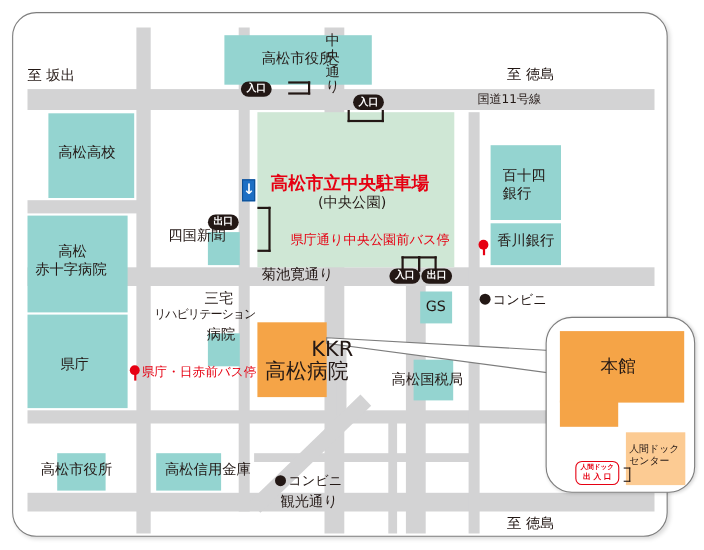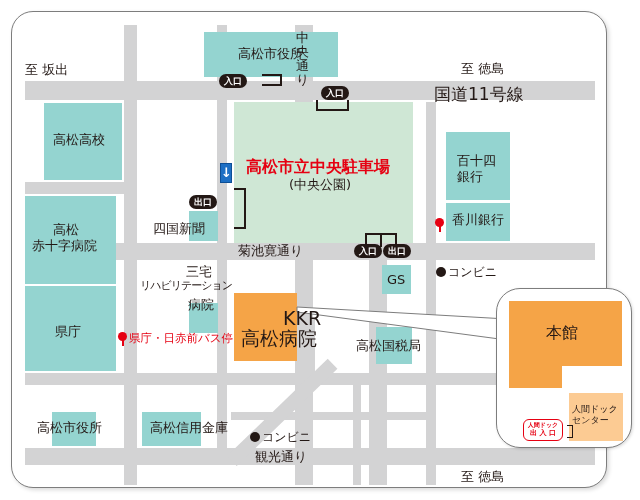--- a/index.html
+++ b/index.html
@@ -58,49 +58,50 @@
   <div class="bldg" style="left:364px;top:315px;width:36px;height:37px;"></div>
 
   <div class="hosp" style="left:222px;top:281px;width:63px;height:68px;"></div>
 
   <svg class="abs" style="left:0;top:0;" width="596" height="477">
     <polygon points="285,295 495,307 495,328 285,300" fill="#ffffff" stroke="#7d7d7d" stroke-width="1"></polygon>
   </svg>
 
   <div class="lbl" style="left:13px;top:51px;">至 坂出</div>
   <div class="lbl" style="left:449px;top:50px;">至 徳島</div>
-  <div class="lbl" style="left:422px;top:73px;font-size:17px;">国道11号線</div>
+  <div class="lbl" style="left:422px;top:73px;font-size:11px;">国道11号線</div>
   <div class="lbl" style="left:284px;top:19px;width:14px;font-size:13px;white-space:normal;word-break:break-all;line-height:14px;">中央通り</div>
 
   <div class="lbl" style="left:226px;top:35px;">高松市役所</div>
   <div class="lbl" style="left:41px;top:121px;">高松高校</div>
   <div class="lbl" style="left:41px;top:211px;">高松</div>
   <div class="lbl" style="left:20px;top:227px;">赤十字病院</div>
   <div class="lbl" style="left:43px;top:313px;">県庁</div>
-  <div class="lbl" style="left:141px;top:210px;">四国新聞</div>
+  <div class="lbl" style="left:141px;top:196px;">四国新聞</div>
   <div class="lbl" style="left:174px;top:253px;">三宅</div>
   <div class="lbl" style="left:128px;top:268px;font-size:11px;letter-spacing:-1px;">リハビリテーション</div>
   <div class="lbl" style="left:176px;top:286px;">病院</div>
   <div class="lbl" style="left:25px;top:409px;">高松市役所</div>
   <div class="lbl" style="left:138px;top:409px;">高松信用金庫</div>
   <div class="lbl" style="left:445px;top:142px;">百十四</div>
   <div class="lbl" style="left:445px;top:158px;">銀行</div>
   <div class="lbl" style="left:440px;top:201px;text-align:right;">香川銀行</div>
   <div class="lbl" style="left:375px;top:261px;">GS</div>
   <div class="lbl" style="left:344px;top:327px;">高松国税局</div>
   <div class="lbl" style="left:424px;top:254px;font-size:12px;"><span class="dot"></span><span>コンビニ</span></div>
   <div class="lbl" style="left:238px;top:419px;font-size:12px;"><span class="dot"></span><span>コンビニ</span></div>
 
   <div class="lbl" style="left:226px;top:232px;text-align:center;">菊池寛通り</div>
   <div class="lbl" style="left:243px;top:438px;">観光通り</div>
   <div class="lbl" style="left:449px;top:458px;">至 徳島</div>
 
   <div class="lbl red" style="left:234px;top:146px;font-size:16px;font-weight:bold;">高松市立中央駐車場</div>
   <div class="lbl" style="left:277px;top:166px;">(中央公園)</div>
 
+  <div class="lbl red" style="left:252px;top:200px;font-size:12px;">県庁通り中央公園前バス停</div>
   <div class="pin" style="left:423px;top:206px;"></div>
   <div class="pin" style="left:106px;top:320px;"></div>
   <div class="lbl red" style="left:117px;top:320px;font-size:11.5px;">県庁・日赤前バス停</div>
 
   <div class="lbl" style="left:229px;top:296px;font-size:19px;margin-left:42px;">KKR</div>
   <div class="lbl" style="left:229px;top:316px;font-size:19px;">高松病院</div>
 
   <div class="tag" style="left:207px;top:62px;">入口</div>
   <div class="bracket" style="left:250px;top:62px;width:20px;height:12px;border-left:none;"></div>
 

